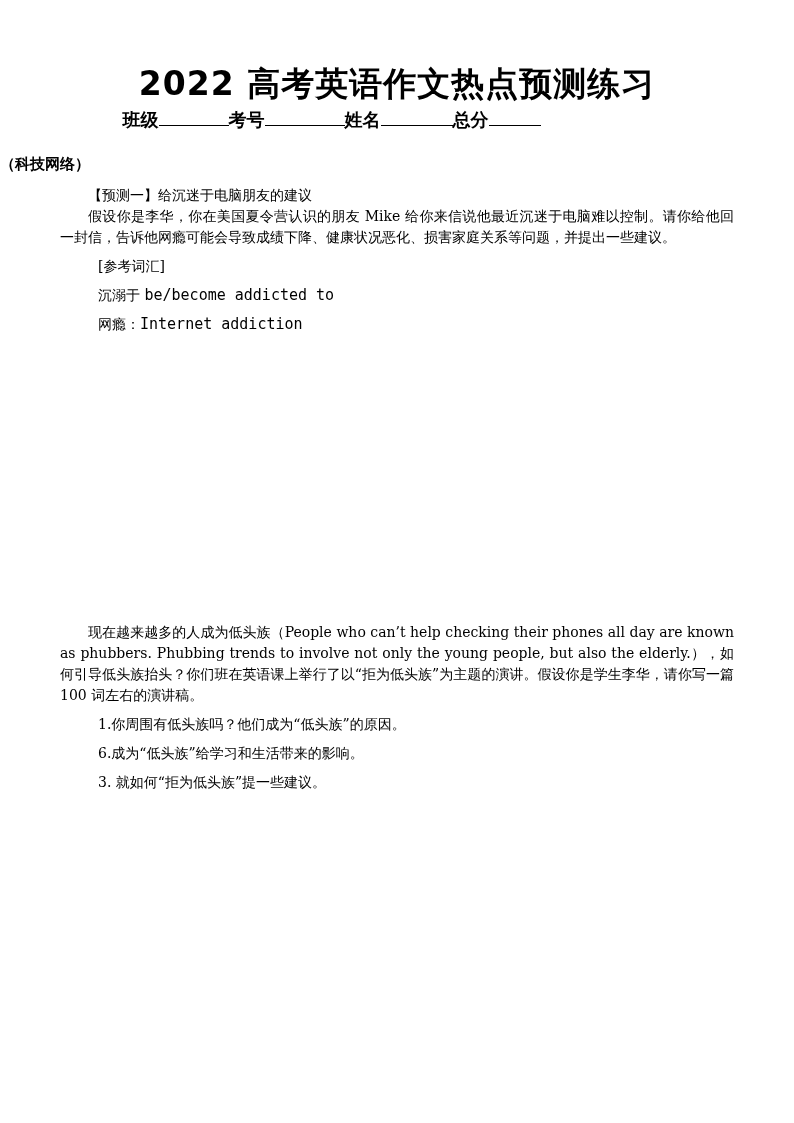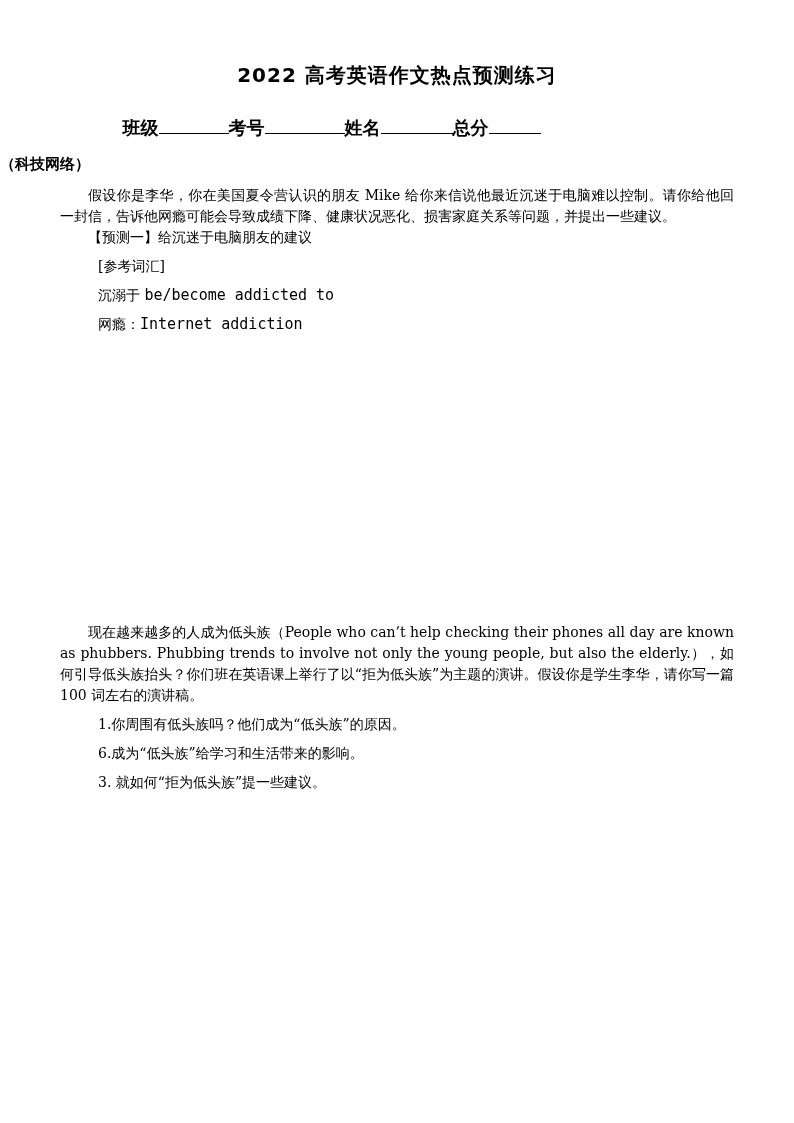--- a/index.html
+++ b/index.html
@@ -1,21 +1,21 @@
 <!DOCTYPE html>
 <html><head>
 <meta charset="utf-8">
 <style>
   html, body { margin: 0; padding: 0; background: #ffffff; }
   body { width: 794px; height: 1123px; position: relative; overflow: hidden;
          font-family: "DejaVu Serif", "Liberation Serif", serif; color: #000; }
   .title { position: absolute; top: 62px; left: 0; width: 794px; text-align: center;
            font-family: "DejaVu Sans", "Liberation Sans", sans-serif; font-weight: bold;
-           font-size: 20px; letter-spacing: 1px; }
-  .info { position: absolute; top: 116px; left: 0; width: 663px; text-align: center;
+           font-size: 33px; letter-spacing: 1px; }
+  .info { position: absolute; top: 108px; left: 0; width: 663px; text-align: center;
           font-size: 18px; font-weight: bold; font-family: "DejaVu Serif", serif; }
   .info .blank { display: inline-block; border-bottom: 1.5px solid #000; height: 17px; vertical-align: baseline; }
   .sub { position: absolute; top: 155px; left: 0; width: 794px; 
          font-size: 15px; font-weight: bold; }
   .block { position: absolute; left: 60px; width: 674px; font-size: 14px; line-height: 21px; }
   .p { text-indent: 28px; margin: 0; text-align: justify; }
   .ind { padding-left: 30px; margin: 8px; }
   .mono { font-family: "DejaVu Sans Mono", "Liberation Mono", monospace; font-size: 15px; }
 </style>
 </head>
@@ -23,22 +23,22 @@
 
 <div class="title">2022 高考英语作文热点预测练习</div>
 
 <div class="info">
   <span>班级</span><span class="blank" style="width:70px"></span><span>考号</span><span class="blank" style="width:80px"></span><span>姓名</span><span class="blank" style="width:72px"></span><span>总分</span><span class="blank" style="width:52px"></span>
 </div>
 
 <div class="sub">（科技网络）</div>
 
 <div class="block" style="top:185px">
+  <p class="p">【预测一】给沉迷于电脑朋友的建议</p>
   <p class="p">假设你是李华，你在美国夏令营认识的朋友 Mike 给你来信说他最近沉迷于电脑难以控制。请你给他回一封信，告诉他网瘾可能会导致成绩下降、健康状况恶化、损害家庭关系等问题，并提出一些建议。</p>
-  <p class="p">【预测一】给沉迷于电脑朋友的建议</p>
   <p class="ind">[参考词汇]</p>
   <p class="ind"><span>沉溺于</span> <span class="mono">be/become addicted to</span></p>
   <p class="ind"><span>网瘾：</span><span class="mono">Internet addiction</span></p>
 </div>
 
 <div class="block" style="top:622px">
   <p class="p">现在越来越多的人成为低头族（People who can’t help checking their phones all day are known as phubbers. Phubbing trends to involve not only the young people, but also the elderly.），如何引导低头族抬头？你们班在英语课上举行了以“拒为低头族”为主题的演讲。假设你是学生李华，请你写一篇 100 词左右的演讲稿。</p>
   <p class="ind">1.你周围有低头族吗？他们成为“低头族”的原因。</p>
   <p class="ind">6.成为“低头族”给学习和生活带来的影响。</p>
   <p class="ind">3. 就如何“拒为低头族”提一些建议。</p>

